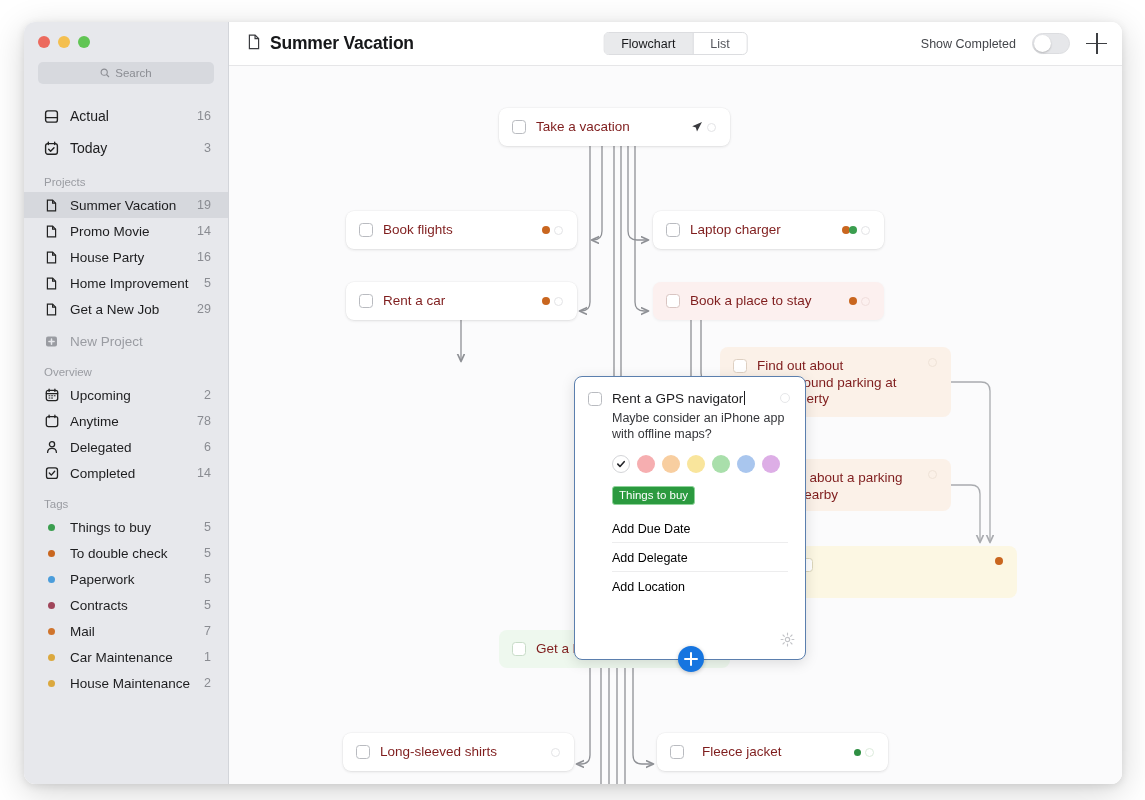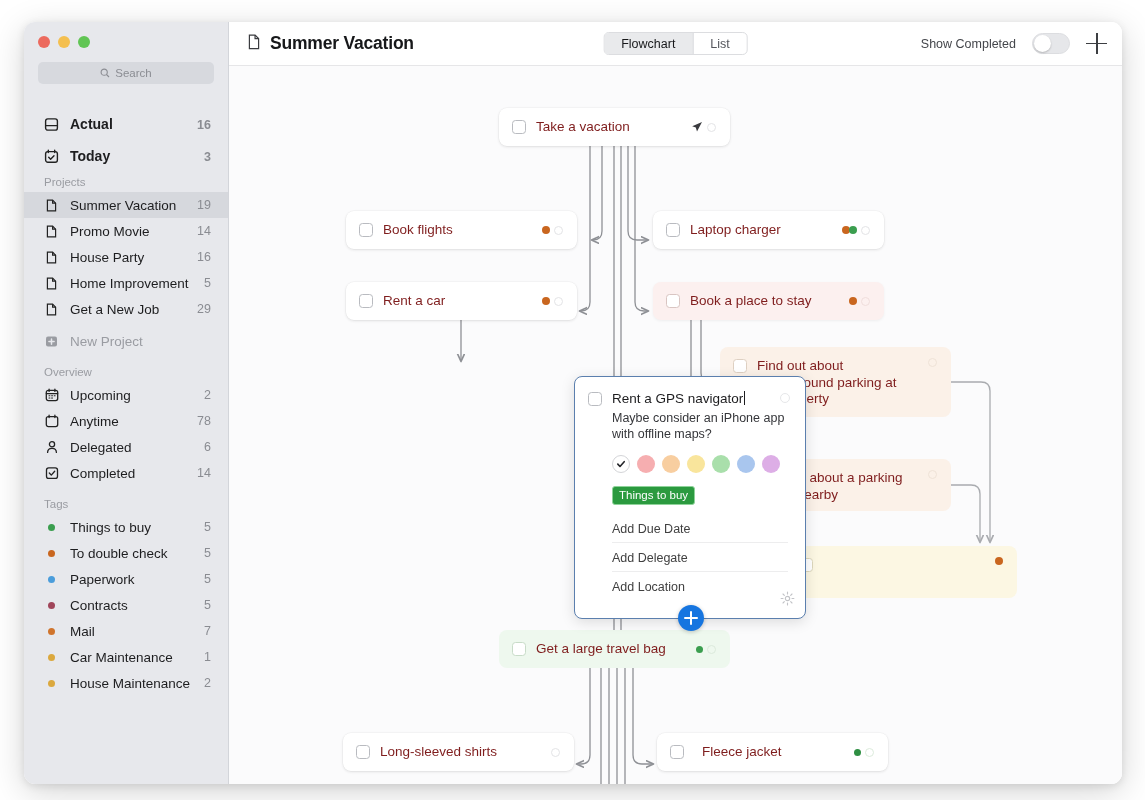--- a/index.html
+++ b/index.html
@@ -58,21 +58,21 @@
   .nav-list { padding: 16px 0 0 0; }
   .nav-row {
     display: flex; align-items: center;
     height: 26px;
     padding: 0 17px 0 20px;
     gap: 11px;
     font-size: 13.5px;
     color: #1d1d1f;
     position: relative;
   }
-  .nav-row.top { height: 32px; font-weight: bold; font-size: 14px; align-items: flex-end; }
+  .nav-row.top { height: 32px; font-weight: normal; font-size: 14px; }
   .nav-row .ico { width: 15px; height: 15px; flex: 0 0 15px; display:flex; align-items:center; justify-content:center; }
   .nav-row .lbl { flex: 1 1 auto; white-space: nowrap; overflow: hidden; }
   .nav-row .cnt { font-size: 12.5px; color: #8a8c92; }
   .nav-row.selected {
     background: #d6d8dd;
   }
   .nav-row.muted .lbl { color: #9a9ca2; }
 
   .sec-head {
     padding: 12px 20px 4px 20px;
@@ -158,21 +158,21 @@
   .card.cream { background: #fcf7e3; box-shadow: none; }
   .card.cream .cbox { border-color: #ddd7bb; }
   .card.mint { background: #eef8ee; box-shadow: none; }
   .card.mint .cbox { border-color: #c8dcc8; }
   .card.multiline { align-items: flex-start; padding-top: 11px; padding-bottom: 11px; }
   .card.multiline .cbox { margin-top: 1px; }
 
   
   .ecard {
     position: absolute;
-    left: 345px; top: 310px; width: 232px; height: 243px;
+    left: 345px; top: 310px; width: 232px; height: 284px;
     background: #ffffff; border-radius: 8px;
     border: 1.6px solid #5b7fae;
     box-shadow: 0 3px 14px rgba(0,0,0,.13);
     padding: 14px 15px 10px 13px;
   }
   .ecard .rowtop { display: flex; align-items: flex-start; }
   .ecard .cbox {
     width: 14px; height: 14px; flex: 0 0 14px;
     border: 1.4px solid #b9bbc0; border-radius: 3.5px; background:#fff;
     margin-top: 1px;
@@ -197,21 +197,21 @@
   }
   .tagchip {
     margin: 13px 0 0 24px; display: inline-block;
     background: #2b9a3f; color: #fff; font-size: 11.5px;
     padding: 2px 6px 3px 6px; border-radius: 3px;
     border: 1.2px solid #8fd39a;
   }
   .efield {
     margin-left: 24px; margin-right: 2px;
     border-bottom: 1px solid #ededee;
-    font-size: 12.5px; color: #404040;
+    font-size: 12.5px; color: #000000;
     padding: 8px 0 6px 0;
   }
   .efield.first { margin-top: 9px; }
   .efield.last { border-bottom: none; }
   .gear { position: absolute; right: 10px; bottom: 8px; }
   .addbtn {
     position: absolute; left: 103px; bottom: -13px;
     width: 26px; height: 26px; border-radius: 50%;
     background: #1675e0; box-shadow: 0 1px 4px rgba(0,0,0,.22);
   }

